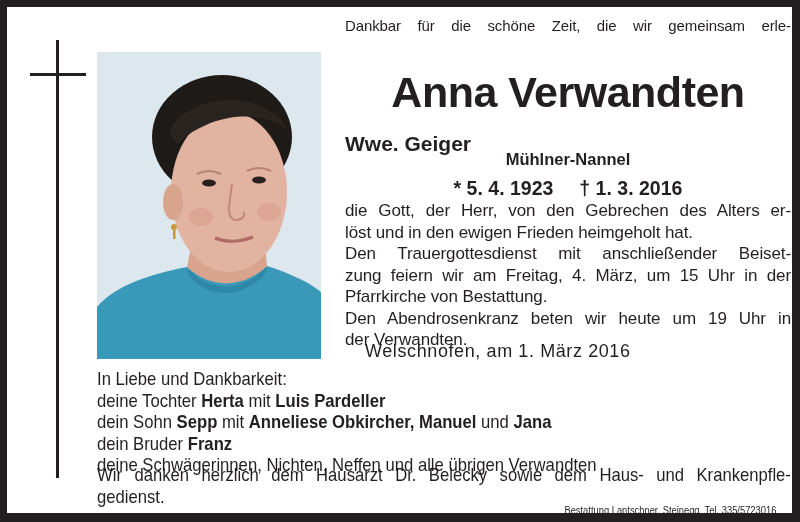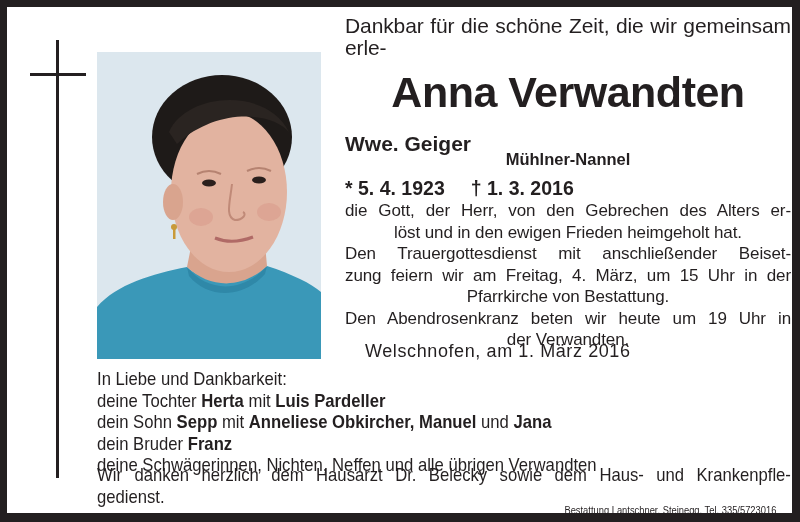--- a/index.html
+++ b/index.html
@@ -35,21 +35,21 @@
       width: 224px; height: 307px;
       background: #dde8ef;
       overflow: hidden;
     }
     .photo svg { display: block; width: 100%; height: 100%; }
 
     .intro {
       position: absolute;
       left: 338px; top: 8px;
       width: 446px;
-      font-size: 21px;
+      font-size: 15px;
       line-height: 22px;
       text-align: justify;
       text-align-last: justify;
       letter-spacing: -0.1px;
     }
     .intro div { text-align: justify; text-align-last: justify; }
 
     .name {
       position: absolute;
       left: 338px; top: 60px;
@@ -76,38 +76,38 @@
       width: 446px;
       text-align: center;
       font-weight: bold;
       font-size: 16.5px;
       line-height: 22px;
     }
     .dates {
       position: absolute;
       left: 338px; top: 168px;
       width: 446px;
-      text-align: left;
+      text-align: center;
       font-weight: bold;
       font-size: 19.5px;
       line-height: 26px;
     }
     .dates span { display: inline-block; }
     .dates .gap { width: 26px; }
 
     .body-text {
       position: absolute;
       left: 338px; top: 193px;
       width: 446px;
       font-size: 17px;
       line-height: 21.5px;
       letter-spacing: -0.1px;
     }
     .body-text .j { text-align: justify; text-align-last: justify; }
-    .body-text .l { text-align: center; }
+    .body-text .l { text-align: left; }
 
     .place-date {
       position: absolute;
       left: 358px; top: 333px;
       font-size: 18px;
       line-height: 22px;
       letter-spacing: 0.6px;
     }
 
     .family {

